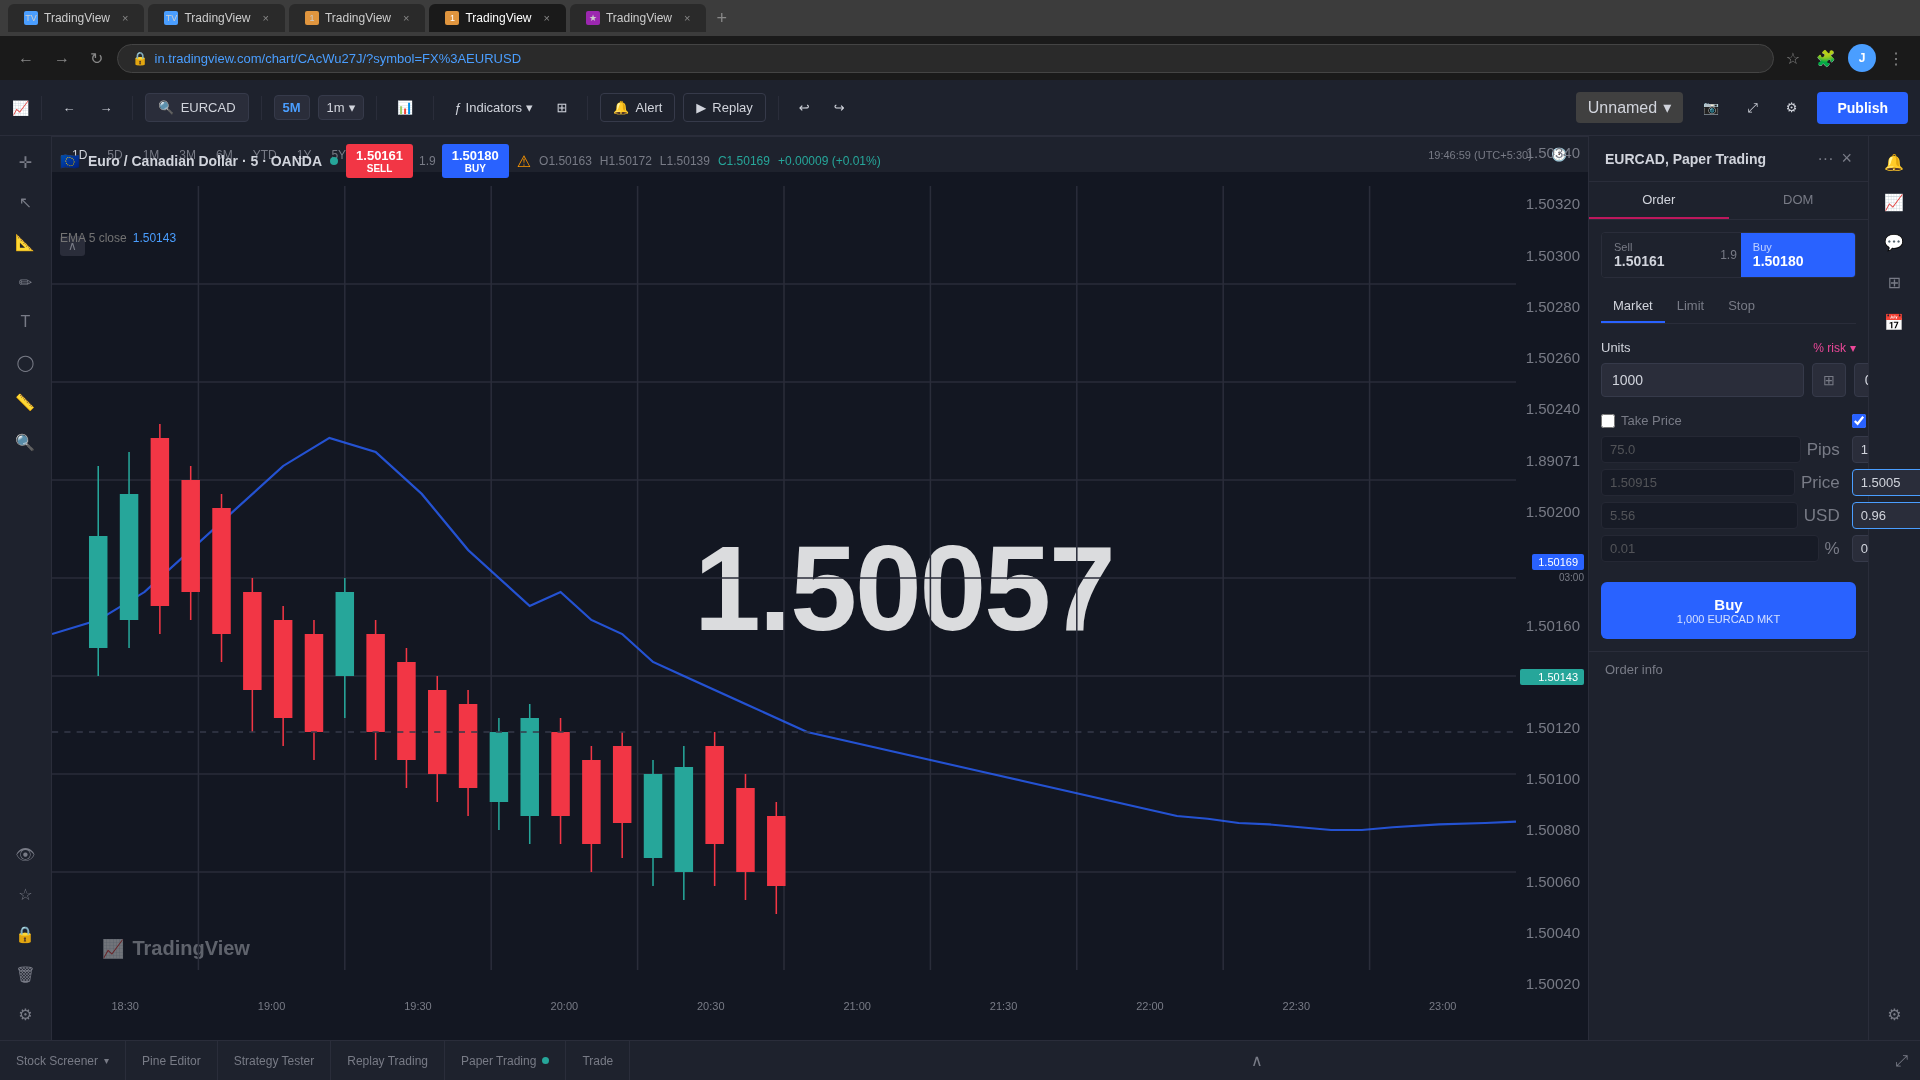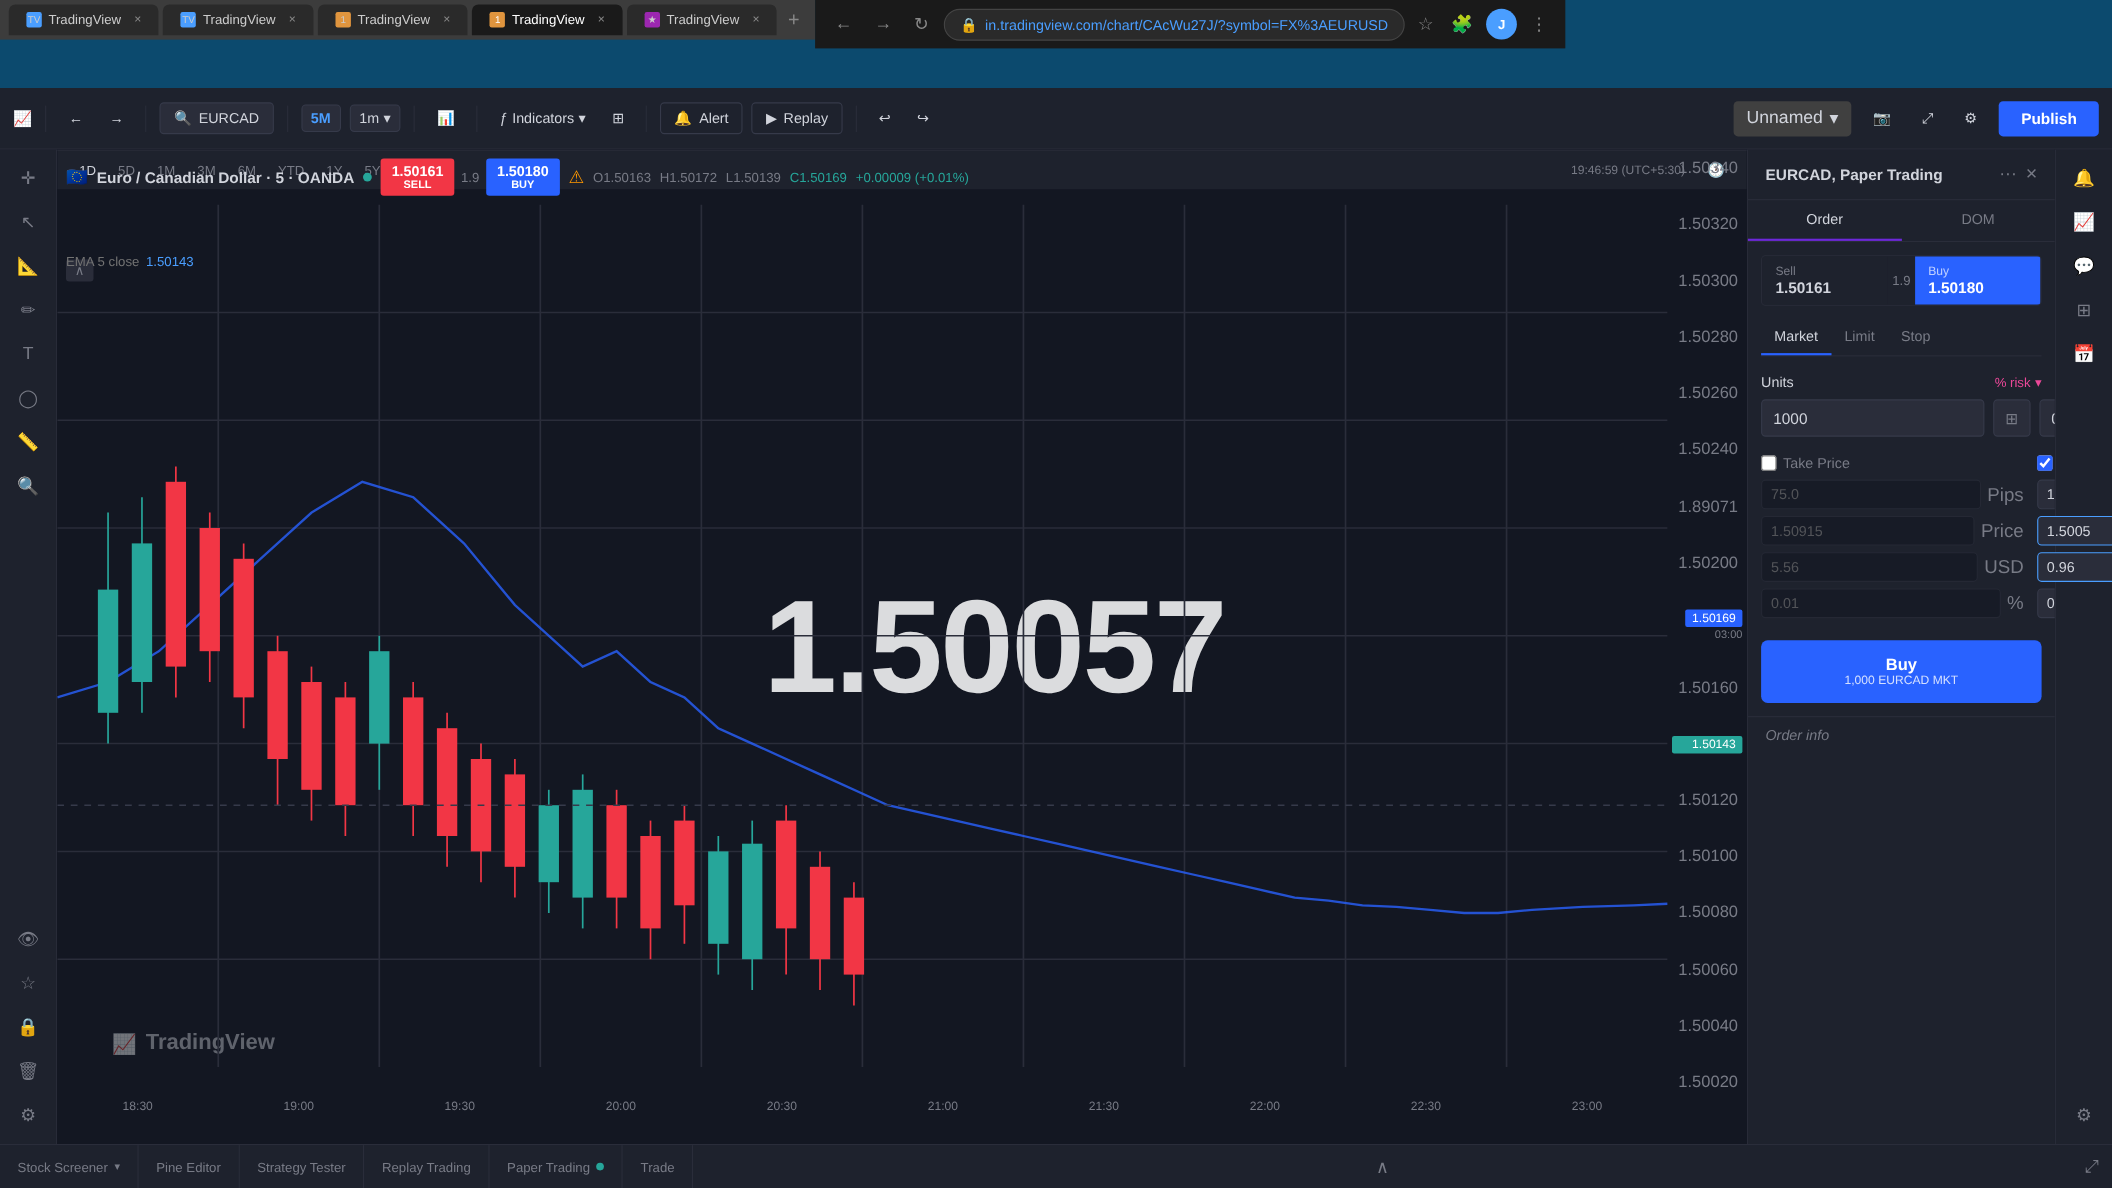--- a/index.html
+++ b/index.html
@@ -1,19 +1,19 @@
 <!DOCTYPE html>
 <html><head>
   <meta charset="utf-8">
   <style>
     * { box-sizing: border-box; margin: 0; padding: 0; font-family: -apple-system, BlinkMacSystemFont, 'Segoe UI', sans-serif; }
     body { width: 1920px; height: 1080px; background: #131722; color: #d1d4dc; overflow: hidden; }
 
     
-    .browser-chrome { background: #0c4a6e; height: 80px; display: flex; flex-direction: row; }
+    .browser-chrome { background: #fef9c3; height: 80px; display: flex; flex-direction: column; }
     .browser-tabs { background: #3c3c3c; height: 36px; display: flex; align-items: center; padding: 0 8px; gap: 4px; }
     .browser-tab { background: #2a2a2a; border-radius: 6px 6px 0 0; padding: 6px 16px; font-size: 12px; color: #ccc; display: flex; align-items: center; gap: 6px; height: 28px; }
     .browser-tab.active { background: #1a1a1a; color: white; }
     .browser-tab-icon { width: 14px; height: 14px; border-radius: 2px; background: #4a9eff; display: inline-flex; align-items: center; justify-content: center; font-size: 9px; }
     .tab-close { margin-left: 6px; color: #888; font-size: 11px; cursor: pointer; }
     .new-tab-btn { background: none; border: none; color: #888; font-size: 18px; cursor: pointer; padding: 0 6px; }
     .browser-nav { background: #1a1a1a; height: 44px; display: flex; align-items: center; padding: 0 12px; gap: 8px; }
     .nav-btn { background: none; border: none; color: #888; font-size: 16px; cursor: pointer; padding: 4px 6px; }
     .nav-btn:disabled { color: #444; }
     .address-bar { flex: 1; background: #2a2a2a; border: 1px solid #444; border-radius: 20px; padding: 6px 14px; font-size: 13px; color: #ccc; display: flex; align-items: center; gap: 6px; }
@@ -97,21 +97,21 @@
     .right-panel { width: 280px; background: #1e222d; border-left: 1px solid #2a2d3a; display: flex; flex-direction: column; }
     .right-panel-header { padding: 12px 16px; border-bottom: 1px solid #2a2d3a; display: flex; align-items: center; justify-content: space-between; }
     .panel-title { font-size: 14px; font-weight: 600; color: #d1d4dc; }
     .panel-actions { display: flex; align-items: center; gap: 8px; }
     .panel-menu-btn { background: none; border: none; color: #787b86; cursor: pointer; font-size: 16px; }
     .panel-close-btn { background: none; border: none; color: #787b86; cursor: pointer; font-size: 18px; }
 
     
     .order-tabs { display: flex; border-bottom: 1px solid #2a2d3a; }
     .order-tab { flex: 1; padding: 10px; text-align: center; font-size: 13px; color: #787b86; cursor: pointer; border-bottom: 2px solid transparent; }
-    .order-tab.active { color: #d1d4dc; border-bottom: 2px solid #6d28d9; }
+    .order-tab.active { color: #d1d4dc; border-bottom: 2px solid #be185d; }
 
     
     .sell-buy-section { display: flex; align-items: stretch; margin: 12px; border-radius: 4px; overflow: hidden; border: 1px solid #2a2d3a; }
     .sell-side { flex: 1; background: #1e222d; padding: 8px 12px; cursor: pointer; }
     .buy-side { flex: 1; background: #2962ff; padding: 8px 12px; cursor: pointer; }
     .sell-label { font-size: 11px; color: #787b86; }
     .sell-price { font-size: 14px; font-weight: 600; color: #d1d4dc; }
     .buy-label { font-size: 11px; color: rgba(255,255,255,0.7); }
     .buy-price { font-size: 14px; font-weight: 600; color: white; }
     .spread-section { display: flex; align-items: center; padding: 0 4px; background: #1e222d; }
@@ -148,21 +148,21 @@
     .field-input-disabled { flex: 1; background: #131722; border: 1px solid #2a2d3a; border-radius: 4px; padding: 5px 8px; color: #787b86; font-size: 13px; opacity: 0.6; }
     .field-input-active { flex: 1; background: #2a2d3a; border: 1px solid #363a4a; border-radius: 4px; padding: 5px 8px; color: #d1d4dc; font-size: 13px; outline: none; }
     .field-input-with-stepper { position: relative; flex: 1; }
     .field-input-with-stepper input { width: 100%; background: #2a2d3a; border: 1px solid #4a9eff; border-radius: 4px; padding: 5px 24px 5px 8px; color: #d1d4dc; font-size: 13px; outline: none; }
 
     
     .buy-execute-btn { margin: 12px; background: #2962ff; border: none; color: white; font-size: 15px; font-weight: 600; padding: 14px; border-radius: 6px; cursor: pointer; width: calc(100% - 24px); text-align: center; }
     .buy-execute-btn .btn-subtitle { font-size: 11px; font-weight: 400; color: rgba(255,255,255,0.8); display: block; }
 
     
-    .order-info-section { padding: 8px 16px; border-top: 1px solid #2a2d3a; font-style: italic; }
+    .order-info-section { padding: 8px 16px; border-top: 1px solid #2a2d3a; }
     .order-info-label { font-size: 13px; color: #787b86; }
 
     
     .right-sidebar { width: 52px; background: #1e222d; border-left: 1px solid #2a2d3a; display: flex; flex-direction: column; align-items: center; padding: 8px 0; gap: 4px; }
     .right-sb-icon { width: 36px; height: 36px; display: flex; align-items: center; justify-content: center; border-radius: 4px; cursor: pointer; color: #787b86; font-size: 16px; }
 
     
     .chart-svg-container { position: absolute; top: 50px; left: 0; right: 72px; bottom: 70px; }
 
     

